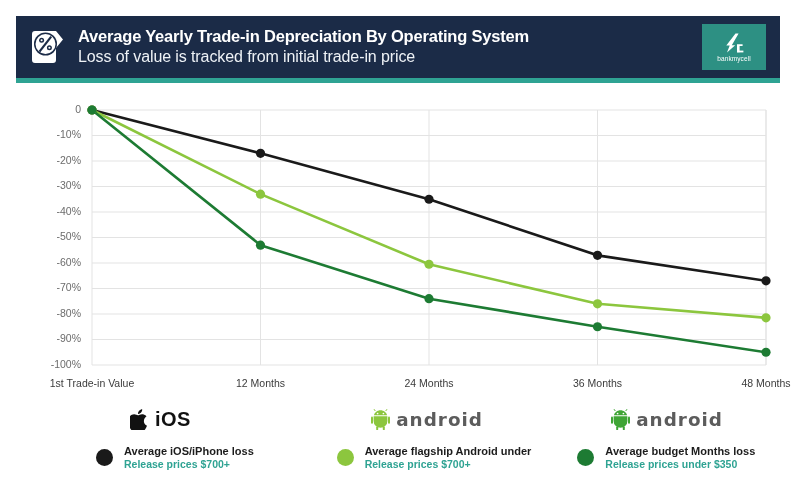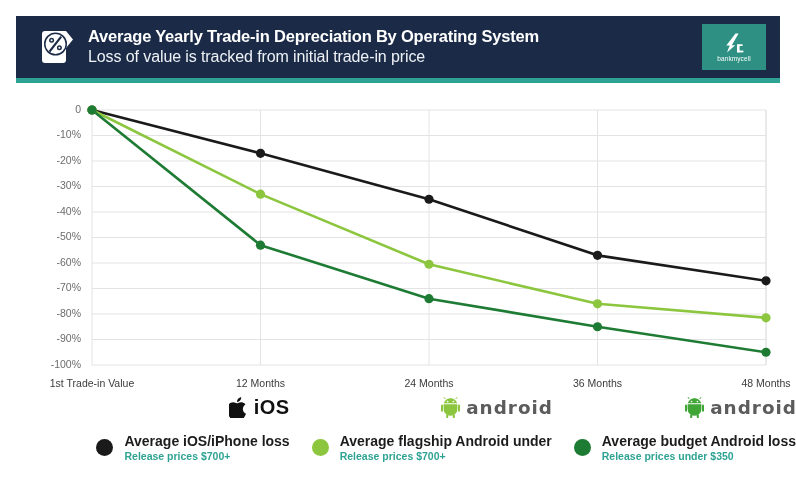--- a/index.html
+++ b/index.html
@@ -25,21 +25,21 @@
   .header {
     position: absolute;
     left: 16px;
     top: 16px;
     width: 764px;
     height: 62px;
     background: #1b2b47;
     display: flex;
     align-items: center;
     box-sizing: border-box;
-    padding: 0 10px 0 24px;
+    padding: 0 10px 0 14px;
   }
   .header-accent {
     position: absolute;
     left: 16px;
     top: 78px;
     width: 764px;
     height: 5px;
     background: #2fa393;
   }
   .pct-badge {
@@ -124,22 +124,23 @@
     left: 0;
     top: 392px;
     width: 796px;
     height: 86px;
     display: flex;
   }
   .legend-col {
     flex: 1 1 0;
     display: flex;
     flex-direction: column;
-    align-items: flex-end;
+    align-items: flex-start;
     padding-left: 0;
+    margin-top: 12px;
   }
   .legend-col.c1 { padding-left: 96px; }
   .legend-col.c2 { padding-left: 22px; }
   .legend-col.c3 { padding-left: 22px; }
 
   .brand-row {
     display: flex;
     align-items: center;
     height: 30px;
     margin-left: 34px;
@@ -166,21 +167,21 @@
   }
   .legend-dot {
     width: 17px;
     height: 17px;
     border-radius: 50%;
     flex: 0 0 17px;
     margin-right: 11px;
   }
   .legend-labels { display: flex; flex-direction: column; line-height: 1.3; }
   .legend-main {
-    font-size: 14px;
+    font-size: 11px;
     font-weight: bold;
     color: #1c1c1c;
     white-space: nowrap;
   }
   .legend-sub {
     font-size: 10.5px;
     font-weight: bold;
     color: #2fa393;
     white-space: nowrap;
   }
@@ -337,20 +338,20 @@
             <rect x="17.0" y="7.5" width="2.0" height="7.2" rx="1"></rect>
             <rect x="5.2" y="17.3" width="2.0" height="4.0" rx="1"></rect>
             <rect x="11.8" y="17.3" width="2.0" height="4.0" rx="1"></rect>
           </g>
         </svg>
         <span class="brand-word android">android</span>
       </div>
       <div class="legend-item">
         <span class="legend-dot" style="background:#1d7b33"></span>
         <span class="legend-labels">
-          <span class="legend-main">Average budget Android loss</span>
+          <span class="legend-main">Average budget Months loss</span>
           <span class="legend-sub">Release prices under $350</span>
         </span>
       </div>
     </div>
 
   </div>
 </div>
 
 </body></html>

